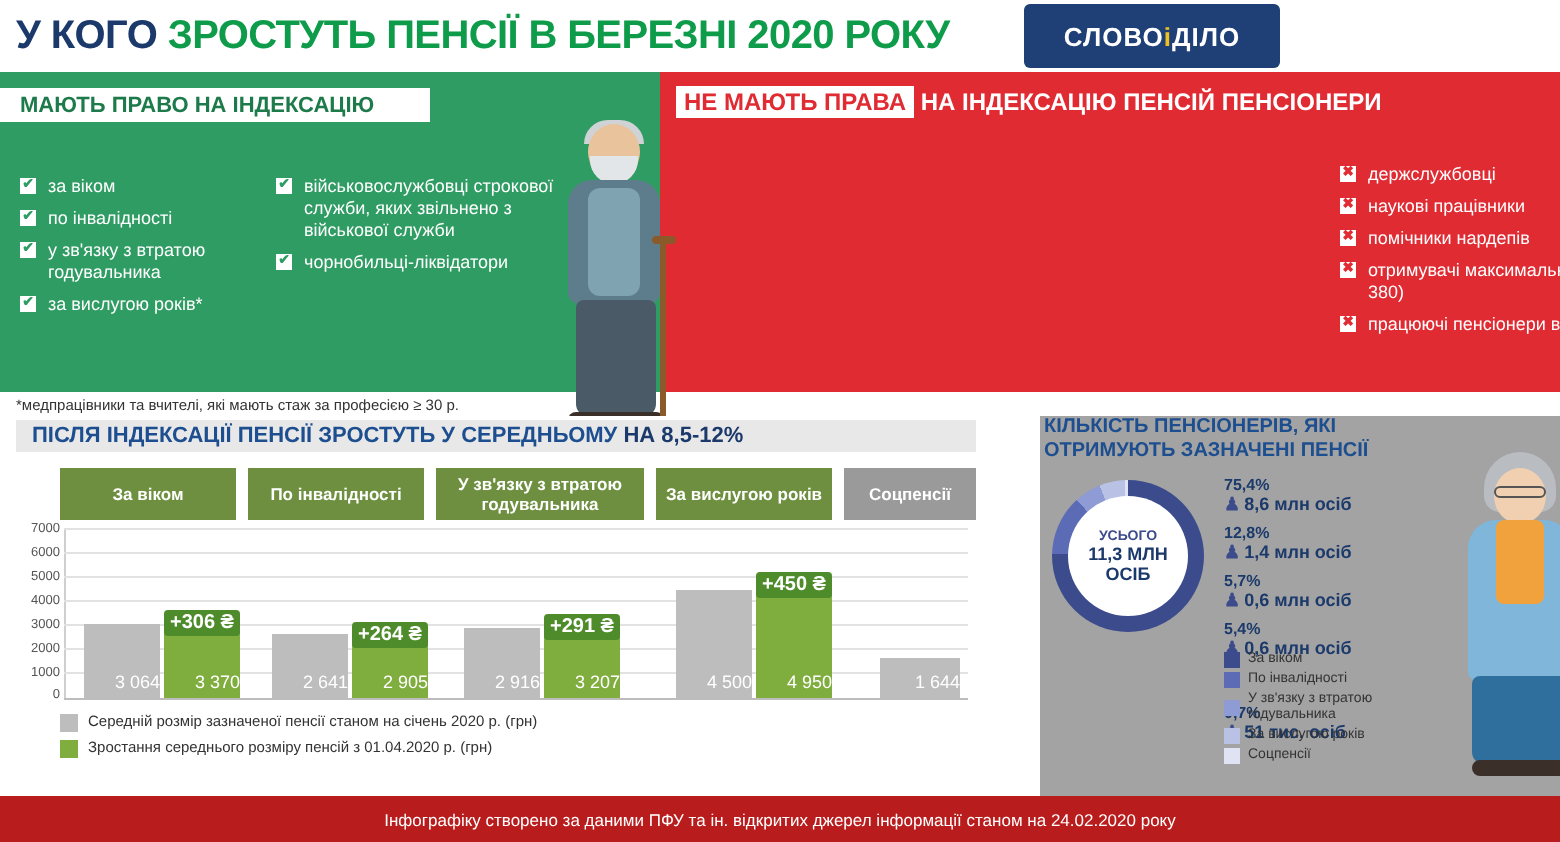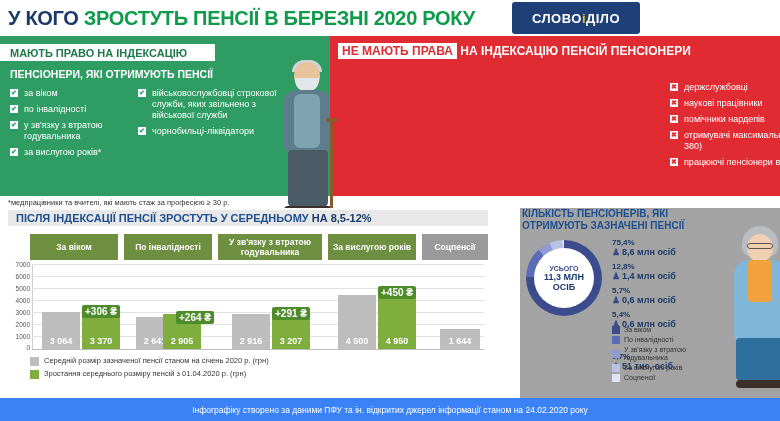--- a/index.html
+++ b/index.html
@@ -116,22 +116,22 @@
     font-size:6.5px;color:#555;
   }
   .gridline{position:absolute;left:24px;width:452px;height:1px;background:#e2e2e2;}
   .axis{position:absolute;left:24px;top:0;width:1px;height:86px;background:#cfcfcf;}
   .baseline{position:absolute;left:24px;top:85px;width:452px;height:1px;background:#bdbdbd;}
 
   .bar{position:absolute;bottom:1px;}
   .bar.grey{background:#bdbdbd;}
   .bar.green{background:#7fae3e;}
   .barval{
-    position:absolute;bottom:3px;font-size:9px;font-weight:bold;color:#ffffff;
-    width:100%;text-align:center;
+    position:absolute;bottom:3px;font-size:9px;font-weight:normal;color:#ffffff;
+    width:100%;text-align:right;
   }
   .delta{
     position:absolute;font-size:10px;font-weight:bold;color:#ffffff;
     background:#4e8b2a;padding:1px 3px;border-radius:2px;white-space:nowrap;
   }
 
   .legend{position:absolute;left:30px;top:148px;width:470px;}
   .legrow{display:flex;align-items:flex-start;margin-bottom:3px;}
   .swatch{width:9px;height:9px;margin-right:5px;margin-top:1px;flex:none;}
   .legtext{font-size:7.5px;color:#333;line-height:9px;}
@@ -171,21 +171,21 @@
   .ld-hair{position:absolute;left:16px;top:0;width:36px;height:30px;background:#b9bcc0;border-radius:18px 18px 8px 8px;}
   .ld-face{position:absolute;left:21px;top:8px;width:26px;height:28px;background:#f0d0b0;border-radius:13px/14px;}
   .ld-glass{position:absolute;left:21px;top:17px;width:26px;height:6px;border:1px solid #555;border-radius:3px;box-sizing:border-box;}
   .ld-body{position:absolute;left:8px;top:34px;width:52px;height:80px;background:#7fb6d9;border-radius:14px 14px 4px 4px;}
   .ld-scarf{position:absolute;left:22px;top:34px;width:24px;height:42px;background:#f2a23c;border-radius:4px;}
   .ld-skirt{position:absolute;left:10px;top:112px;width:48px;height:44px;background:#2f6f9e;border-radius:4px 4px 6px 6px;}
   .ld-shoe{position:absolute;left:10px;top:154px;width:48px;height:8px;background:#3b2f2a;border-radius:4px;}
 
   
   .footer{
-    position:absolute;left:0;top:398px;width:780px;height:23px;background:#3b82f6;
+    position:absolute;left:0;top:398px;width:780px;height:23px;background:#b91c1c;
     color:#ffffff;font-size:8.5px;display:flex;align-items:center;justify-content:center;
   }
 </style>
 </head>
 <body>
 
 <div class="page">
 
   <div class="header">
     <div class="title"><span>У КОГО </span><span class="hl">ЗРОСТУТЬ ПЕНСІЇ В БЕРЕЗНІ 2020 РОКУ</span></div>
@@ -193,21 +193,20 @@
       <span>СЛОВО</span>
         <span class="dot"> і </span>
         <span>ДІЛО</span>
     </div>
   </div>
 
   <div class="panels">
 
     <div class="panel-left">
       <div class="band green">МАЮТЬ ПРАВО НА ІНДЕКСАЦІЮ</div>
-      <div class="subhead">ПЕНСІОНЕРИ, ЯКІ ОТРИМУЮТЬ ПЕНСІЇ</div>
 
       <ul class="clean col-l1">
         <li class="li"><span class="mk">✔</span><span>за віком</span></li>
         <li class="li"><span class="mk">✔</span><span>по інвалідності</span></li>
         <li class="li"><span class="mk">✔</span><span>у зв'язку з втратою годувальника</span></li>
         <li class="li"><span class="mk">✔</span><span>за вислугою років*</span></li>
       </ul>
 
       <ul class="clean col-l2">
         <li class="li"><span class="mk">✔</span><span>військовослужбовці строкової служби, яких звільнено з військової служби</span></li>
@@ -277,21 +276,21 @@
           <span class="barval">3 064</span>
         </div>
       <div class="bar green" style="left:74px;width:38px;height:41px;">
           <span class="barval">3 370</span>
         </div>
       <div class="delta" style="left:74px;top:41px;">+306 ₴</div>
 
       <div class="bar grey" style="left:128px;width:38px;height:32px;">
           <span class="barval">2 641</span>
         </div>
-      <div class="bar green" style="left:155px;width:38px;height:35px;">
+      <div class="bar green" style="left:168px;width:38px;height:35px;">
           <span class="barval">2 905</span>
         </div>
       <div class="delta" style="left:168px;top:47px;">+264 ₴</div>
 
       <div class="bar grey" style="left:224px;width:38px;height:35px;">
           <span class="barval">2 916</span>
         </div>
       <div class="bar green" style="left:264px;width:38px;height:39px;">
           <span class="barval">3 207</span>
         </div>

